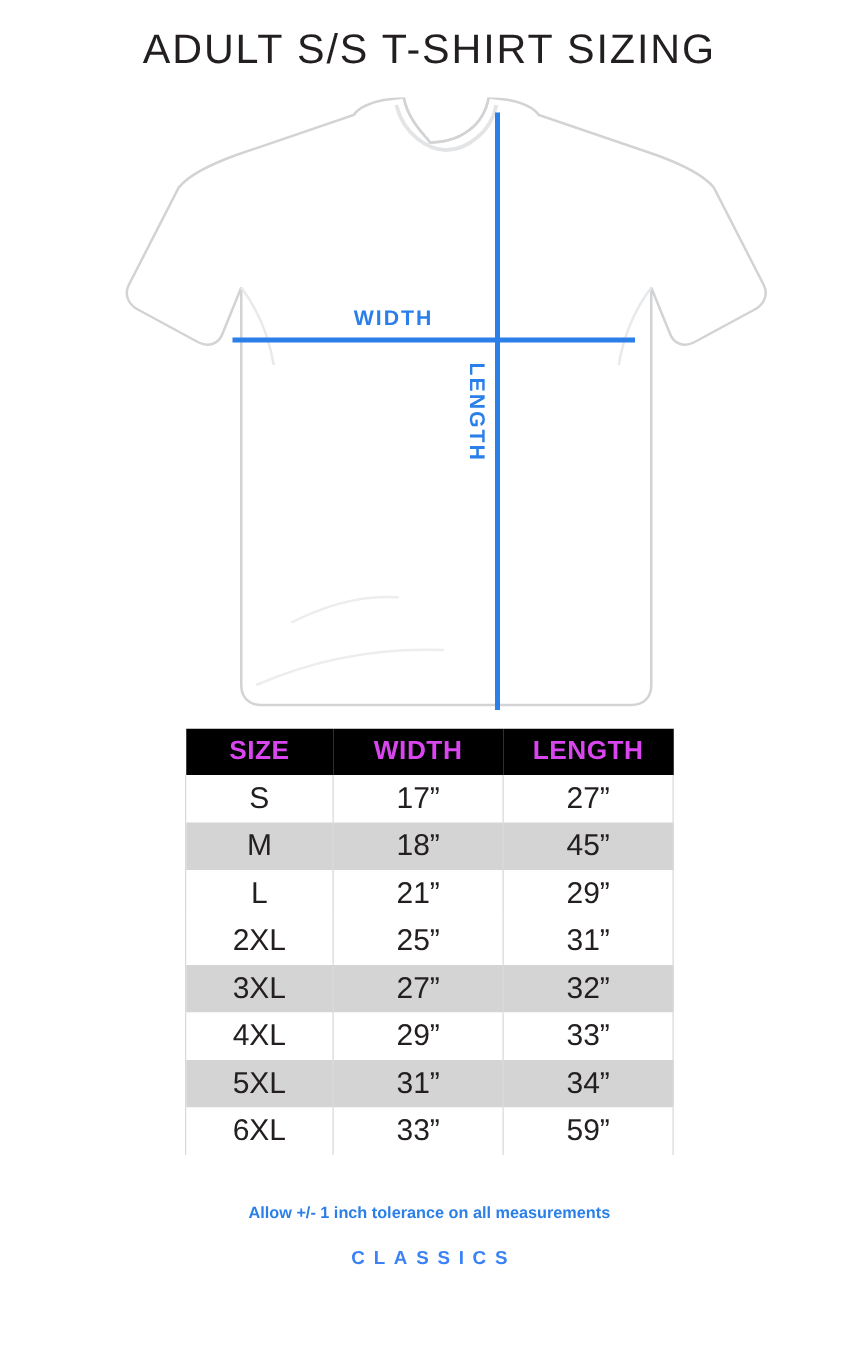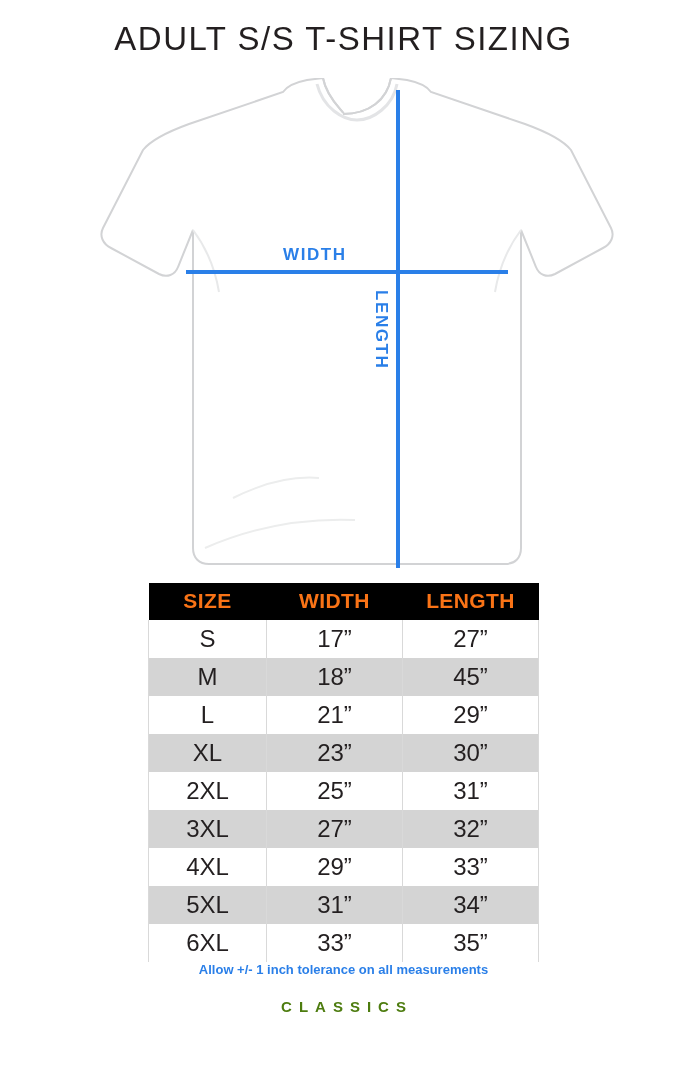--- a/index.html
+++ b/index.html
@@ -95,21 +95,21 @@
     left: 148px;
     width: 390px;
   }
   table.size-table {
     border-collapse: collapse;
     width: 390px;
     table-layout: fixed;
   }
   table.size-table th {
     background: #000000;
-    color: #f97316;
+    color: #d946ef;
     font-size: 21px;
     font-weight: bold;
     letter-spacing: 0.4px;
     padding: 6px 0 7px 0;
     text-align: center;
     border: none;
   }
   table.size-table th.col-size { width: 118px; }
   table.size-table th.col-width { width: 136px; }
   table.size-table th.col-length { width: 136px; }
@@ -150,21 +150,21 @@
     font-size: 32px;
     font-weight: bold;
     letter-spacing: 1px;
     color: #231f20;
     line-height: 1.05;
   }
   .brand-sub {
     font-size: 15px;
     font-weight: bold;
     letter-spacing: 7px;
-    color: #4d7c0f;
+    color: #3b82f6;
     margin-top: 4px;
     padding-left: 7px;
   }
 </style>
 </head>
 <body>
 
 <div class="page">
 
   <div class="title">ADULT S/S T-SHIRT SIZING</div>
@@ -229,25 +229,20 @@
         <tr class="even">
           <td>M</td>
           <td>18”</td>
           <td>45”</td>
         </tr>
         <tr class="odd">
           <td>L</td>
           <td>21”</td>
           <td>29”</td>
         </tr>
-        <tr class="even">
-          <td>XL</td>
-          <td>23”</td>
-          <td>30”</td>
-        </tr>
         <tr class="odd">
           <td>2XL</td>
           <td>25”</td>
           <td>31”</td>
         </tr>
         <tr class="even">
           <td>3XL</td>
           <td>27”</td>
           <td>32”</td>
         </tr>
@@ -257,21 +252,21 @@
           <td>33”</td>
         </tr>
         <tr class="even">
           <td>5XL</td>
           <td>31”</td>
           <td>34”</td>
         </tr>
         <tr class="odd">
           <td>6XL</td>
           <td>33”</td>
-          <td>35”</td>
+          <td>59”</td>
         </tr>
       </tbody>
     </table>
   </div>
 
   <div class="tolerance">Allow +/- 1 inch tolerance on all measurements</div>
 
   <div class="brand">
     <div class="brand-sub">CLASSICS</div>
   </div>

